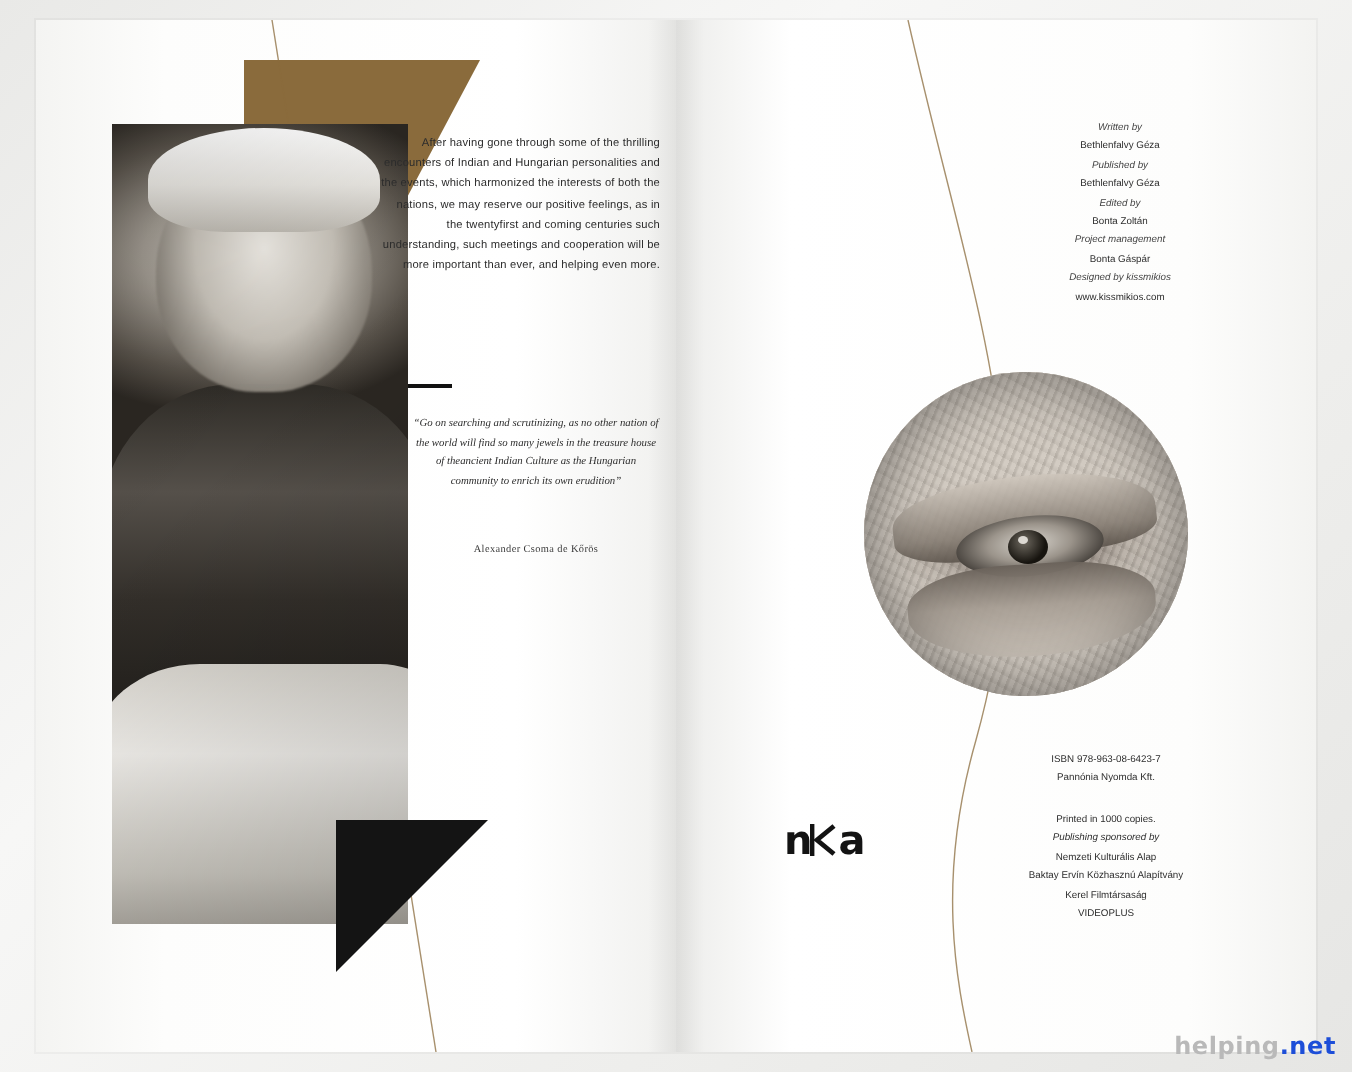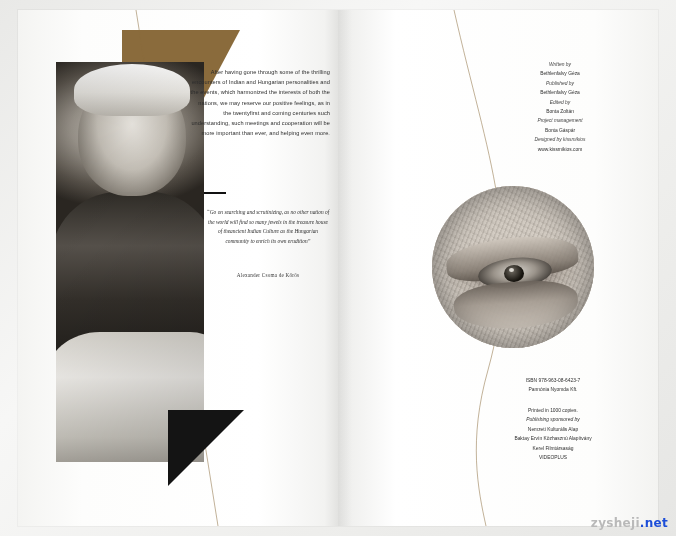--- a/index.html
+++ b/index.html
@@ -447,15 +447,21 @@
 
   <div class="credits">
     <div>Printed in 1000 copies.</div>
     <div class="em">Publishing sponsored by</div>
     <div>Nemzeti Kulturális Alap</div>
     <div>Baktay Ervín Közhasznú Alapítvány</div>
     <div>Kerel Filmtársaság</div>
     <div>VIDEOPLUS</div>
   </div>
 
-
-  <div class="watermark"><span>zysheji</span><span class="dot">.net</span></div>
+  <div class="logo">
+    <span>n</span><span class="k-mark"><svg width="14" height="20" viewBox="0 0 14 20">
+          <path d="M1 2 L1 18" stroke="#131313" stroke-width="2.4" fill="none"></path>
+          <path d="M12 3 L3.5 10 L12 17" stroke="#131313" stroke-width="2.4" fill="none" stroke-linejoin="miter"></path>
+        </svg></span><span>a</span>
+  </div>
+
+  <div class="watermark"><span>helping</span><span class="dot">.net</span></div>
 </div>
 
 </body></html>

